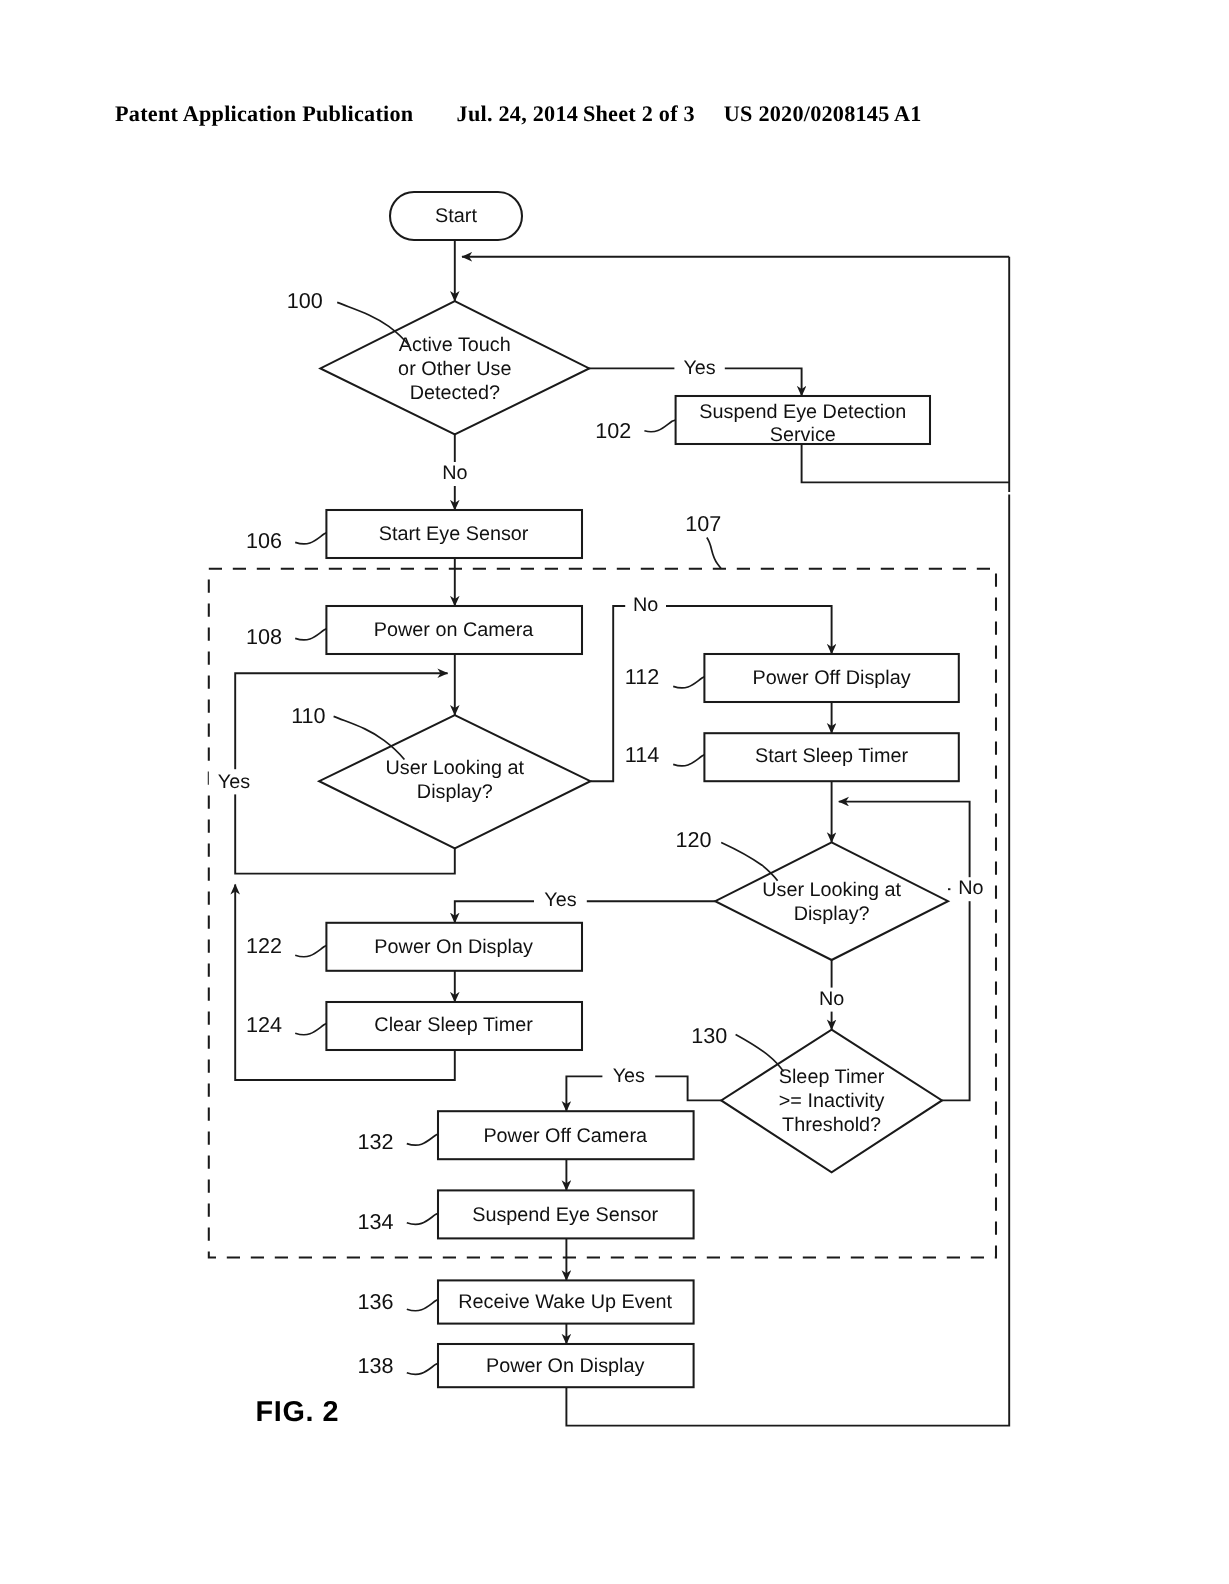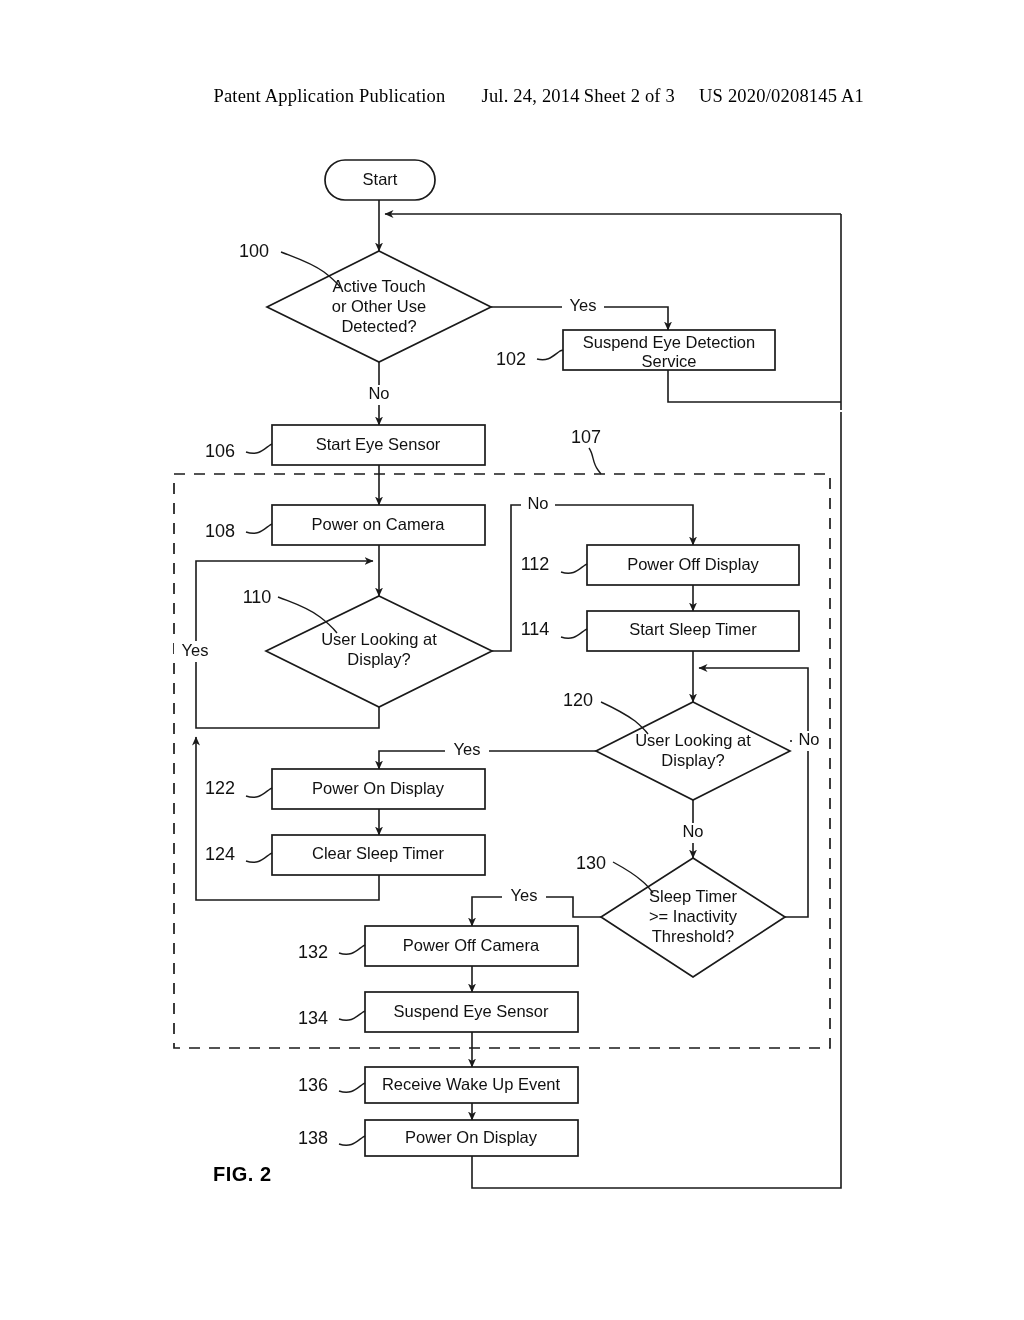--- a/index.html
+++ b/index.html
@@ -20,24 +20,24 @@
     width: 1024px;
     height: 1320px;
     background: #fff;
   }
   .header {
     position: absolute;
     top: 86px;
     left: 0;
     width: 864px;
     display: flex;
-    justify-content: flex-end;
+    justify-content: center;
     align-items: baseline;
     font-family: "Liberation Serif", serif;
-    font-weight: normal;
+    font-weight: bold;
     font-size: 18.5px;
     letter-spacing: 0.2px;
     white-space: nowrap;
   }
   .header .h-title { margin-right: 36px; }
   .header .h-date  { margin-right: 4px; }
   .header .h-sheet { margin-right: 24px; }
   .header .h-pub   { }
   svg.flow {
     position: absolute;
@@ -87,21 +87,21 @@
     stroke: #1a1a1a;
     stroke-width: 1.7;
     stroke-dasharray: 11 9;
   }
   .figlabel {
     position: absolute;
     left: 213px;
     top: 1163px;
     font-family: "Liberation Sans", sans-serif;
     font-weight: bold;
-    font-size: 20px;
+    font-size: 24px;
     letter-spacing: 0.5px;
   }
 </style>
 </head>
 <body>
 
 <div id="page">
 
   <div class="header">
     <span class="h-title">Patent Application Publication</span>

